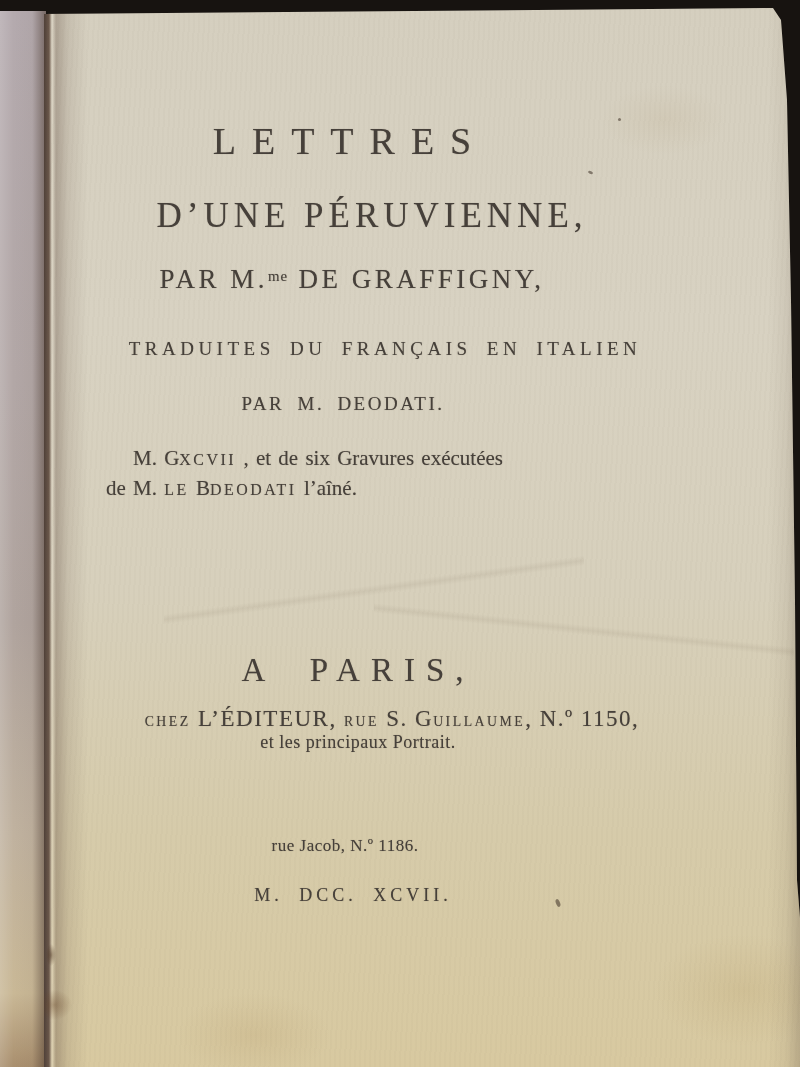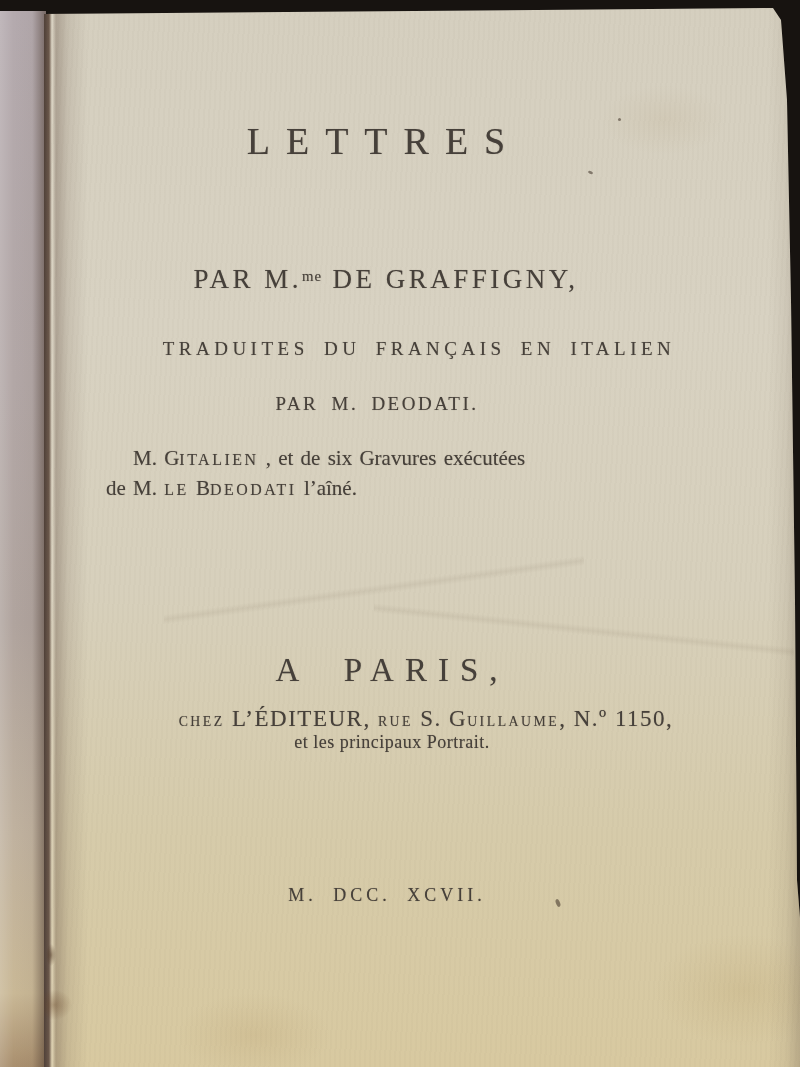--- a/index.html
+++ b/index.html
@@ -49,21 +49,21 @@
     background:linear-gradient(186deg, rgba(0,0,0,0) 46%, rgba(120,105,85,0.10) 50%, rgba(0,0,0,0) 54%);}
 
   
   .speck{position:absolute;background:rgba(62,50,38,0.55);border-radius:50%;}
   .sp1{left:574px;top:118px;width:3px;height:3px;}
   .sp2{left:544px;top:171px;width:5px;height:3px;transform:rotate(24deg);}
   .sp3{left:512px;top:899px;width:4px;height:8px;transform:rotate(-28deg);border-radius:60% 40% 60% 40%;}
 
   .content{position:absolute;left:41px;top:0;width:590px;height:1067px;color:var(--ink);
     text-shadow:0 0 1px rgba(70,60,48,0.38);}
-  .line{position:absolute;left:0;width:100%;text-align:center;line-height:1;white-space:nowrap;margin-left:34px;}
+  .line{position:absolute;left:0;width:100%;text-align:center;line-height:1;white-space:nowrap;}
 
   .t1{top:122px;font-size:38px;letter-spacing:16px;transform:translateX(-30px);}
   .t2{top:198px;font-size:35px;letter-spacing:5px;transform:translateX(-8px);}
   .byline{top:266px;font-size:27px;letter-spacing:3.5px;transform:translateX(-28px);}
   .byline .sup{font-size:55%;vertical-align:0.5em;letter-spacing:1px;}
   .trad{top:339px;font-size:19px;letter-spacing:4.5px;word-spacing:6px;transform:translateX(5px);}
   .deod{top:394px;font-size:19px;letter-spacing:2.5px;word-spacing:6px;transform:translateX(-37px);}
 
   .para{position:absolute;top:444px;left:0;width:100%;font-size:21px;line-height:29px;word-spacing:2px;}
   .pline{white-space:nowrap;}
@@ -89,28 +89,30 @@
 
   <div class="page">
     <div class="crease crease1"></div>
     <div class="crease crease2"></div>
     <div class="speck sp1"></div>
     <div class="speck sp2"></div>
     <div class="speck sp3"></div>
 
     <div class="content">
       <div class="line t1">LETTRES</div>
+      <div class="line t2">D’UNE PÉRUVIENNE,</div>
       <div class="line byline"><span>PAR M.</span><span class="sup">me</span><span> DE GRAFFIGNY,</span></div>
       <div class="line trad">TRADUITES DU FRANÇAIS EN ITALIEN</div>
       <div class="line deod">PAR M. DEODATI.</div>
 
       <div class="para">
-        <div class="pline pl2"><span>M. G</span><span class="sc">ITALIEN</span><span> , et de six Gravures exécutées</span></div>
+        <div class="pline pl2"><span>M. G</span><span class="sc">XCVII</span><span> , et de six Gravures exécutées</span></div>
         <div class="pline pl4"><span>de M. </span><span class="sc">LE</span><span> B</span><span class="sc">DEODATI</span><span> l’aîné.</span></div>
       </div>
 
       <div class="line paris">A PARIS,</div>
       <div class="line chez"><span class="sc">CHEZ</span><span> L’ÉDITEUR, </span><span class="sc">RUE</span><span> S. G</span><span class="sc">UILLAUME</span><span>, N.º 1150,</span></div>
       <div class="line libr">et les principaux Portrait.</div>
+      <div class="line jacob">rue Jacob, N.º 1186.</div>
       <div class="line year">M. DCC. XCVII.</div>
     </div>
   </div>
 </div>
 
 </body></html>

